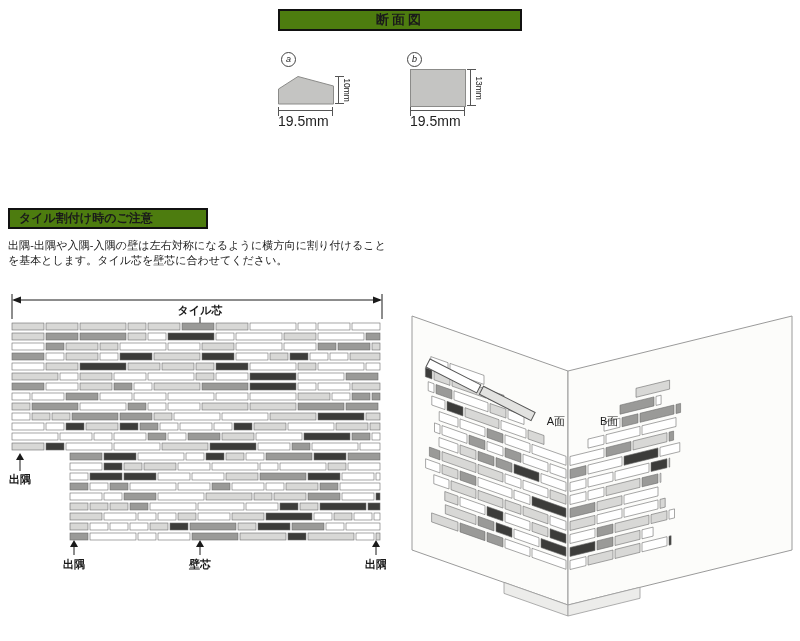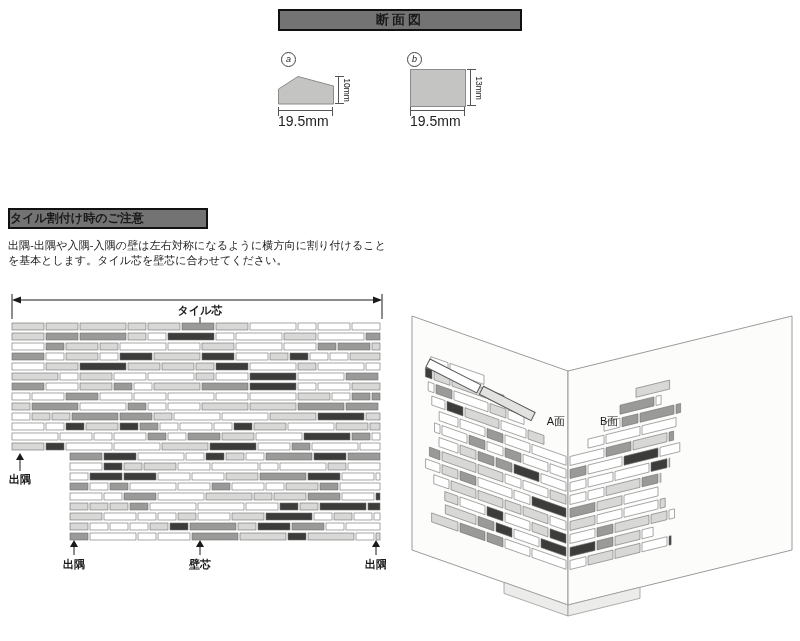--- a/index.html
+++ b/index.html
@@ -1,23 +1,23 @@
 <!DOCTYPE html>
 <html><head>
 <meta charset="utf-8">
 <style>
   html,body{margin:0;padding:0;}
   body{width:800px;height:641px;overflow:hidden;background:#fff;
        font-family:"Liberation Sans","DejaVu Sans",sans-serif;color:#1a1a1a;}
   #page{position:relative;width:800px;height:641px;background:#fff;}
   .abs{position:absolute;}
-  .hbox{position:absolute;border:2px solid #111;background:#737373;display:flex;align-items:center;
+  .hbox{position:absolute;border:2px solid #111;background:#4d7c0f;display:flex;align-items:center;
         font-weight:bold;box-sizing:border-box;}
   #hdr-cross{left:278px;top:9px;width:244px;height:22px;justify-content:center;font-size:13px;letter-spacing:3px;}
-  #hdr-layout{left:8px;top:208px;width:200px;height:21px;font-size:12px;}
+  #hdr-layout{left:8px;top:208px;width:200px;height:21px;font-size:12px;padding-left:9px;}
   #hdr-proc{left:400px;top:208px;width:146px;height:21px;font-size:12px;padding-left:9px;}
   .para{position:absolute;font-size:11px;line-height:15px;text-align:justify;}
   #para-layout{left:8px;top:238px;width:378px;}
   #para-proc{left:400px;top:238px;width:397px;}
   .note{position:absolute;font-size:10.5px;line-height:13.5px;}
   #note1{left:8px;top:584px;width:396px;}
   #note2{left:8px;top:611px;width:396px;}
   .marker{position:absolute;width:13px;height:13px;border:1px solid #444;border-radius:50%;
           font-size:9px;line-height:13px;text-align:center;font-style:italic;background:#fff;}
   .dimw{position:absolute;border-top:1px solid #555;}

